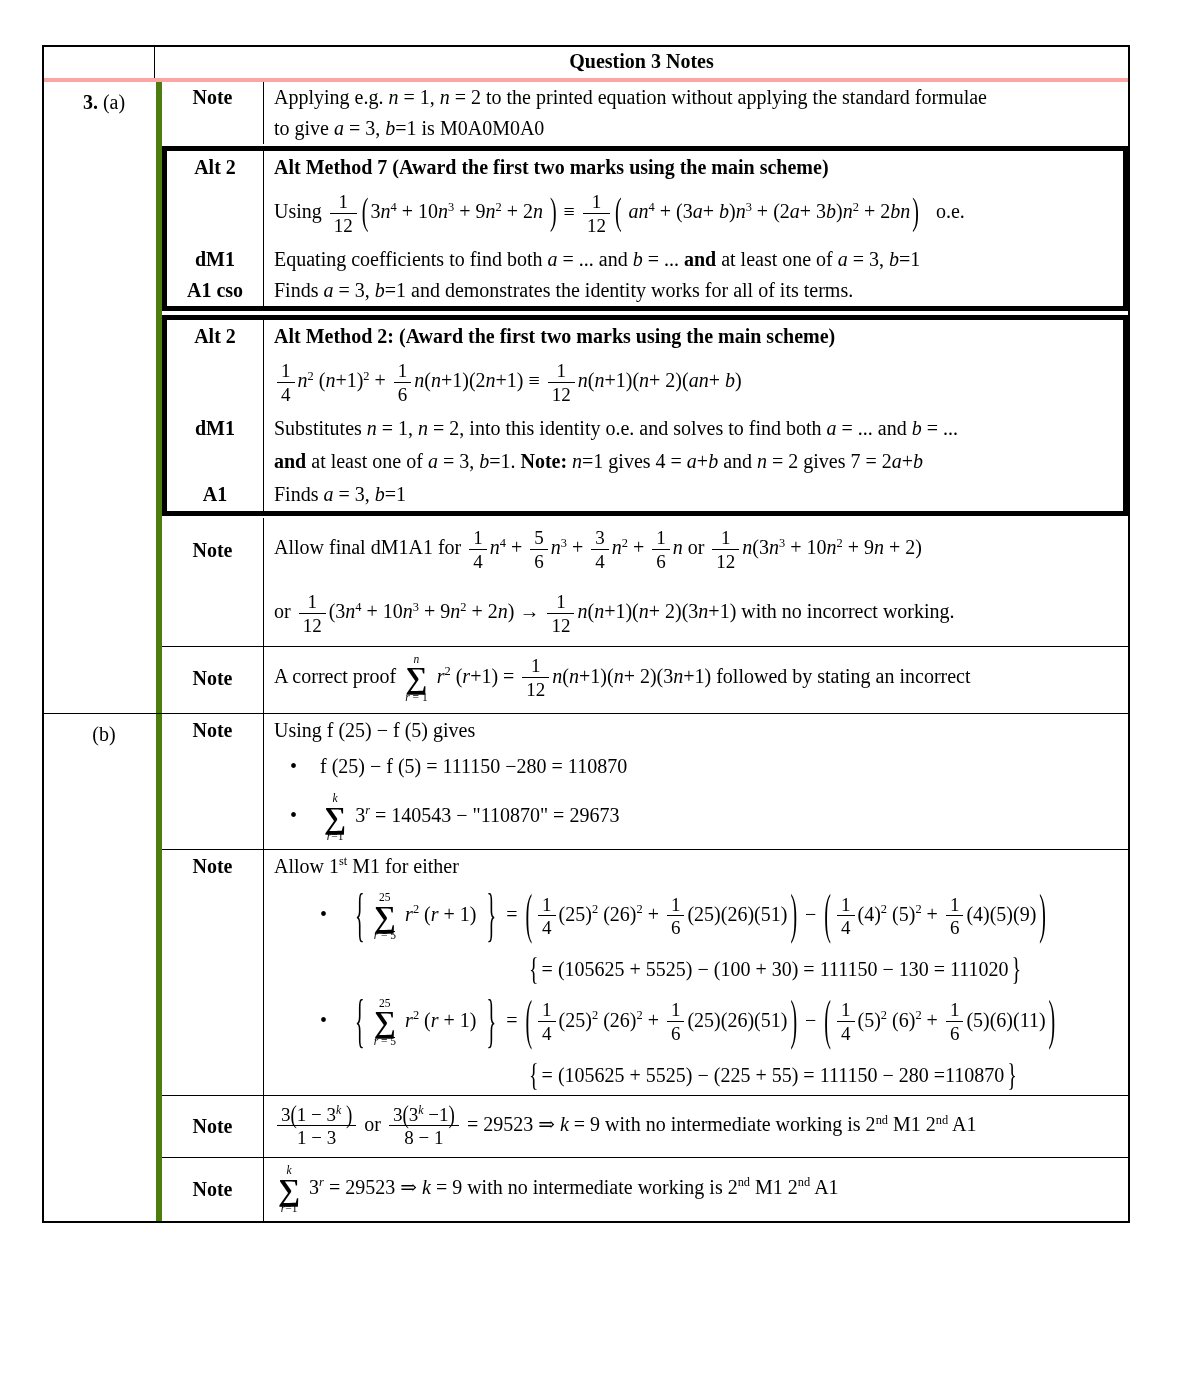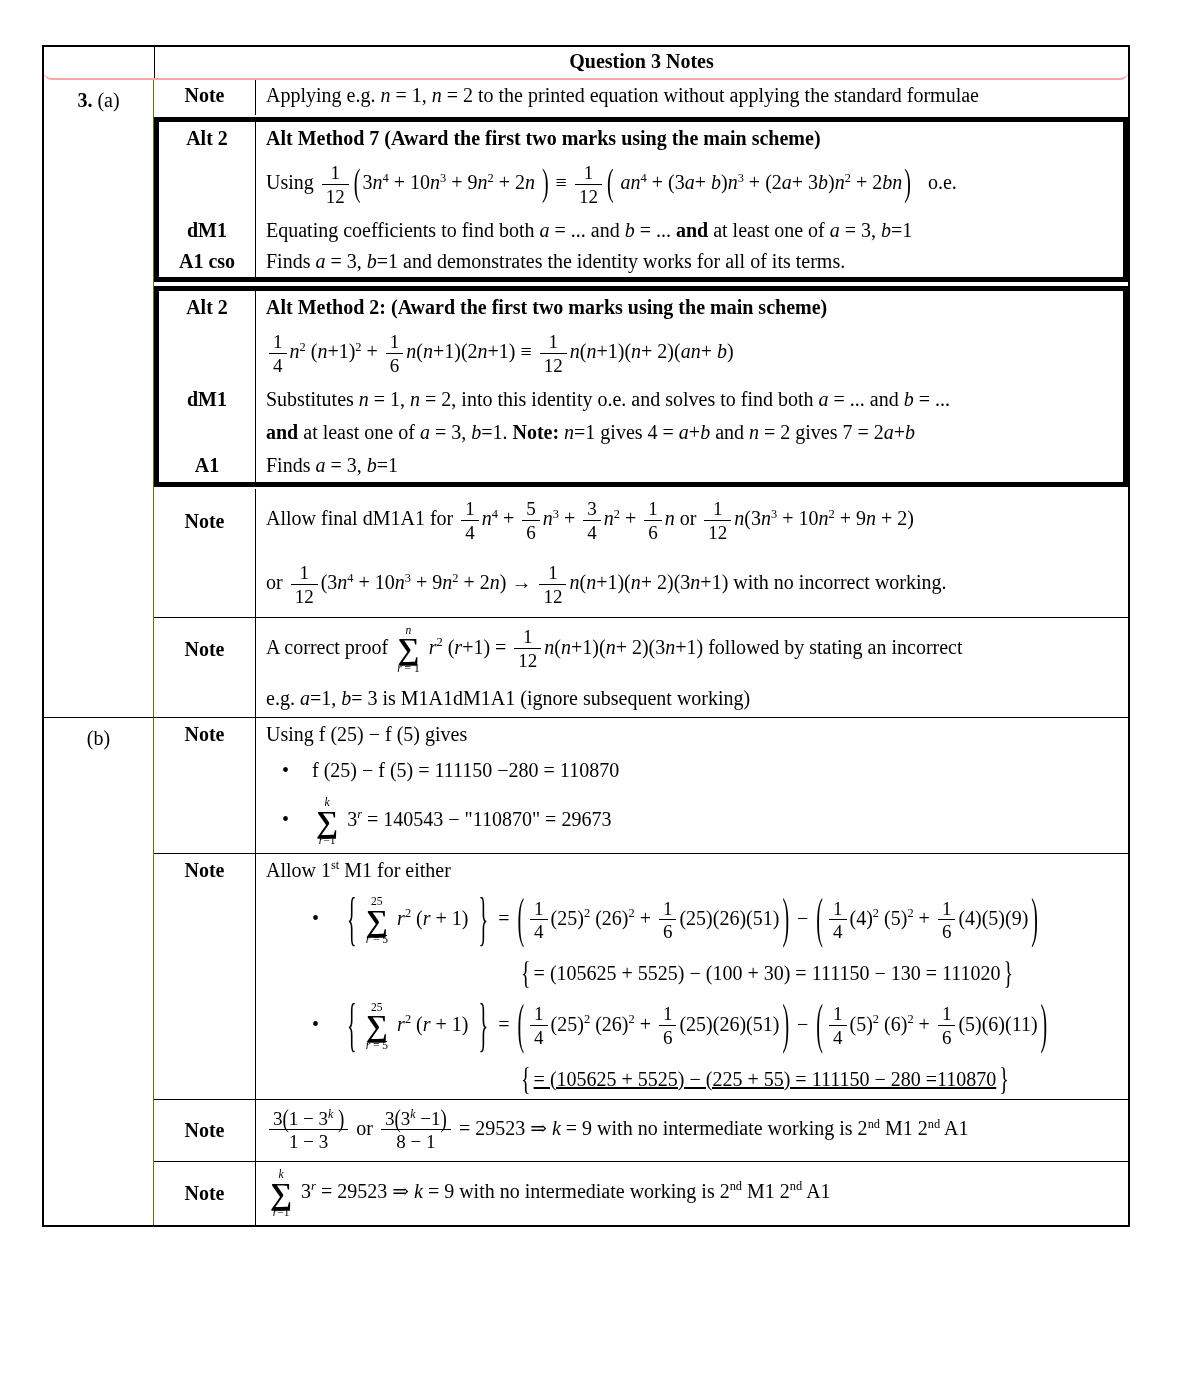--- a/index.html
+++ b/index.html
@@ -5,26 +5,26 @@
   html,body{margin:0;padding:0;}
   body{
     width:1186px;height:1373px;overflow:hidden;background:#ffffff;
     font-family:"Liberation Serif","DejaVu Serif",serif;
     font-size:20px;color:#000;
   }
   .tbl{
     position:absolute;left:42px;top:45px;width:1088px;
     border:2px solid #000;box-sizing:border-box;background:#fff;
   }
-  .hrow{display:flex;border-bottom:2px solid #fca5a5;border-radius:8px;}
+  .hrow{display:flex;border-bottom:4px solid #fca5a5;}
   .hp{flex:0 0 110px;border-right:1px solid #000;min-height:31px;}
   .hcell{flex:1;text-align:center;font-weight:bold;padding:3px 0;}
   .group{display:flex;}
   .gbb{border-bottom:1px solid #000;}
-  .pcell{flex:0 0 110px;border-right:1px solid #4d7c0f;text-align:center;padding-top:9px;box-sizing:border-box;}
+  .pcell{flex:0 0 110px;border-right:6px solid #4d7c0f;text-align:center;padding-top:9px;box-sizing:border-box;margin-left:8px;}
   .gcol{flex:1;display:flex;flex-direction:column;min-width:0;}
   .nrow{display:grid;grid-template-columns:102px 1fr;}
   .bt{border-top:1px solid #000;}
   .thick{display:grid;grid-template-columns:97px 1fr;border:5px solid #000;margin:2px 0;}
   .mcell{border-right:1px solid #000;display:flex;align-items:center;justify-content:center;
          font-weight:bold;text-align:center;padding:2px;}
   .ccell{padding:5px 10px;min-width:0;}
   b{font-weight:bold;}
   sup{font-size:0.62em;line-height:0;vertical-align:super;}
   
@@ -54,20 +54,21 @@
     <div class="hcell">Question 3 Notes</div>
   </div>
   <div id="groups">
       <div class="group gbb">
         <div class="pcell"><b>3.</b> (a)</div>
         <div class="gcol">
           <div class="nrow">
             <div class="mcell">Note</div>
             <div class="ccell" style="padding-top: 4px; padding-bottom: 4px;">Applying e.g.  <i>n</i> = 1, <i>n</i> = 2  to the printed equation without applying the standard formulae</div>
             <div class="mcell"></div>
+            <div class="ccell" style="padding-top: 4px; padding-bottom: 4px;">to give  <i>a</i> = 3, <i>b</i>=1 is M0A0M0A0</div>
           </div>
           <div class="thick">
             <div class="mcell">Alt 2</div>
             <div class="ccell" style="padding-top: 5px; padding-bottom: 5px;"><b>Alt Method 7 (Award the first two marks using the main scheme)</b></div>
             <div class="mcell"></div>
             <div class="ccell" style="padding-top: 7px; padding-bottom: 7px;">Using <fr>
                 <nu>1</nu>
                 <de>12</de>
               </fr><bp>(</bp>3<i>n</i><sup>4</sup> + 10<i>n</i><sup>3</sup> + 9<i>n</i><sup>2</sup> + 2<i>n</i> <bp>)</bp> ≡ <fr>
                 <nu>1</nu>
@@ -130,21 +131,20 @@
             <div class="mcell">Note</div>
             <div class="ccell" style="padding-top: 6px; padding-bottom: 6px;">A correct proof  <sm>
                 <tp><i>n</i></tp>
                 <sg>∑</sg>
                 <bt><i>r</i> = 1</bt>
               </sm> <i>r</i><sup>2</sup> (<i>r</i>+1) = <fr>
                 <nu>1</nu>
                 <de>12</de>
               </fr><i>n</i>(<i>n</i>+1)(<i>n</i>+ 2)(3<i>n</i>+1)  followed by stating an incorrect</div>
             <div class="mcell"></div>
-            <div class="ccell" style="padding-top: 7px; padding-bottom: 7px;">e.g.  <i>a</i>=1, <i>b</i>= 3 is M1A1dM1A1 (ignore subsequent working)</div>
           </div>
         </div>
       </div>
       <div class="group">
         <div class="pcell">(b)</div>
         <div class="gcol">
           <div class="nrow">
             <div class="mcell">Note</div>
             <div class="ccell" style="padding-top: 5px; padding-bottom: 5px;">Using f (25) − f (5) gives</div>
             <div class="mcell"></div>
@@ -191,21 +191,21 @@
                 <nu>1</nu>
                 <de>6</de>
               </fr>(25)(26)(51)<bpl>)</bpl> − <bpl>(</bpl><fr>
                 <nu>1</nu>
                 <de>4</de>
               </fr>(5)<sup>2</sup> (6)<sup>2</sup> + <fr>
                 <nu>1</nu>
                 <de>6</de>
               </fr>(5)(6)(11)<bpl>)</bpl></div>
             <div class="mcell"></div>
-            <div class="ccell" style="padding-left: 262px; padding-top: 8px; padding-bottom: 8px; text-decoration: underline;"><bbs>{</bbs>=  (105625 + 5525) − (225 + 55)  = 111150 − 280 =110870<bbs>}</bbs></div>
+            <div class="ccell" style="padding-left: 262px; padding-top: 8px; padding-bottom: 8px;"><bbs>{</bbs>=  (105625 + 5525) − (225 + 55)  = 111150 − 280 =110870<bbs>}</bbs></div>
           </div>
           <div class="nrow bt">
             <div class="mcell">Note</div>
             <div class="ccell" style="padding-top: 8px; padding-bottom: 8px;"><fr>
                 <nu>3<bps>(</bps>1 − 3<sup><i>k</i></sup> <bps>)</bps></nu>
                 <de>1 − 3</de>
               </fr>  or  <fr>
                 <nu>3<bps>(</bps>3<sup><i>k</i></sup> −1<bps>)</bps></nu>
                 <de>8 − 1</de>
               </fr>  =  29523 ⇒  <i>k</i> = 9  with no intermediate working is 2<sup>nd</sup> M1 2<sup>nd</sup> A1</div>

